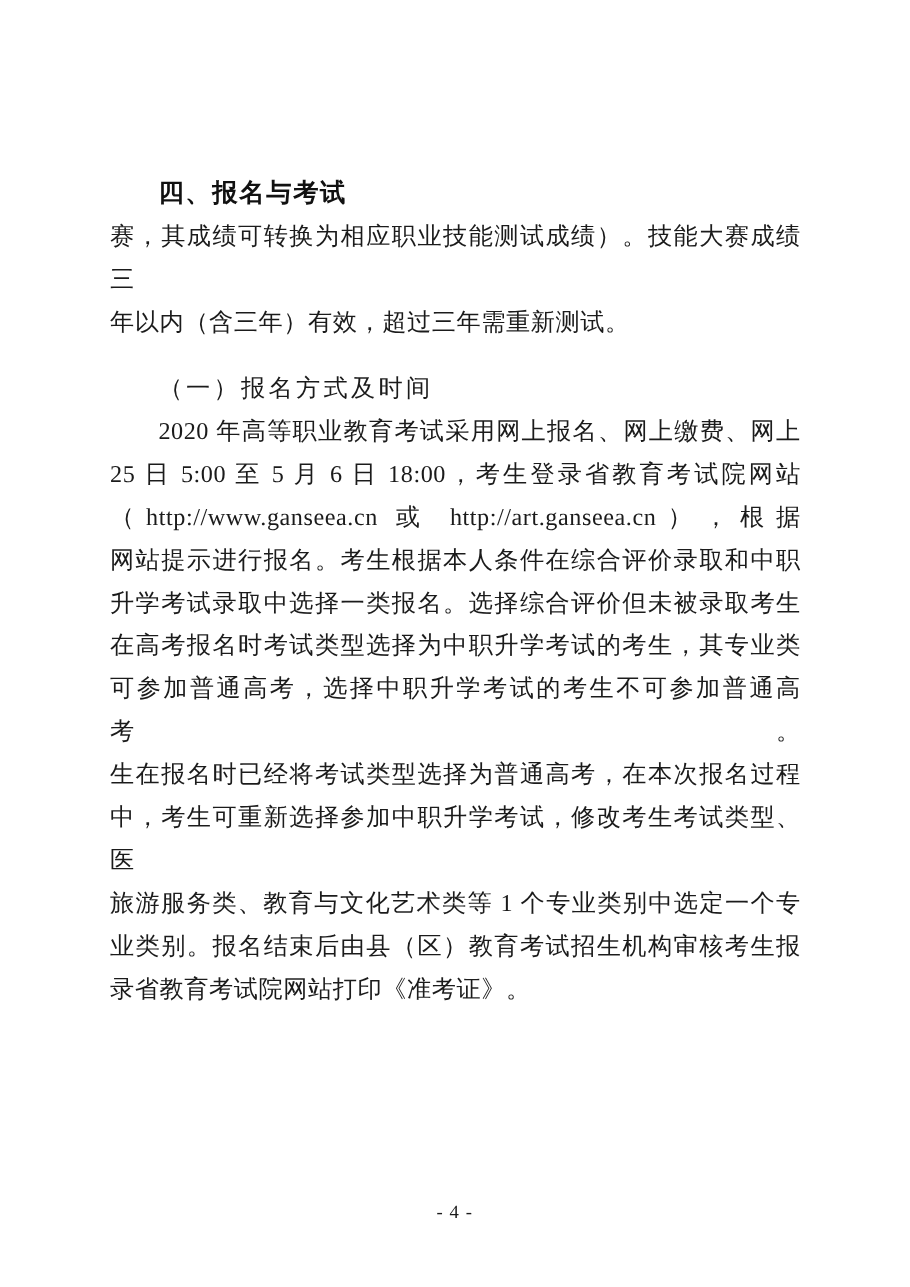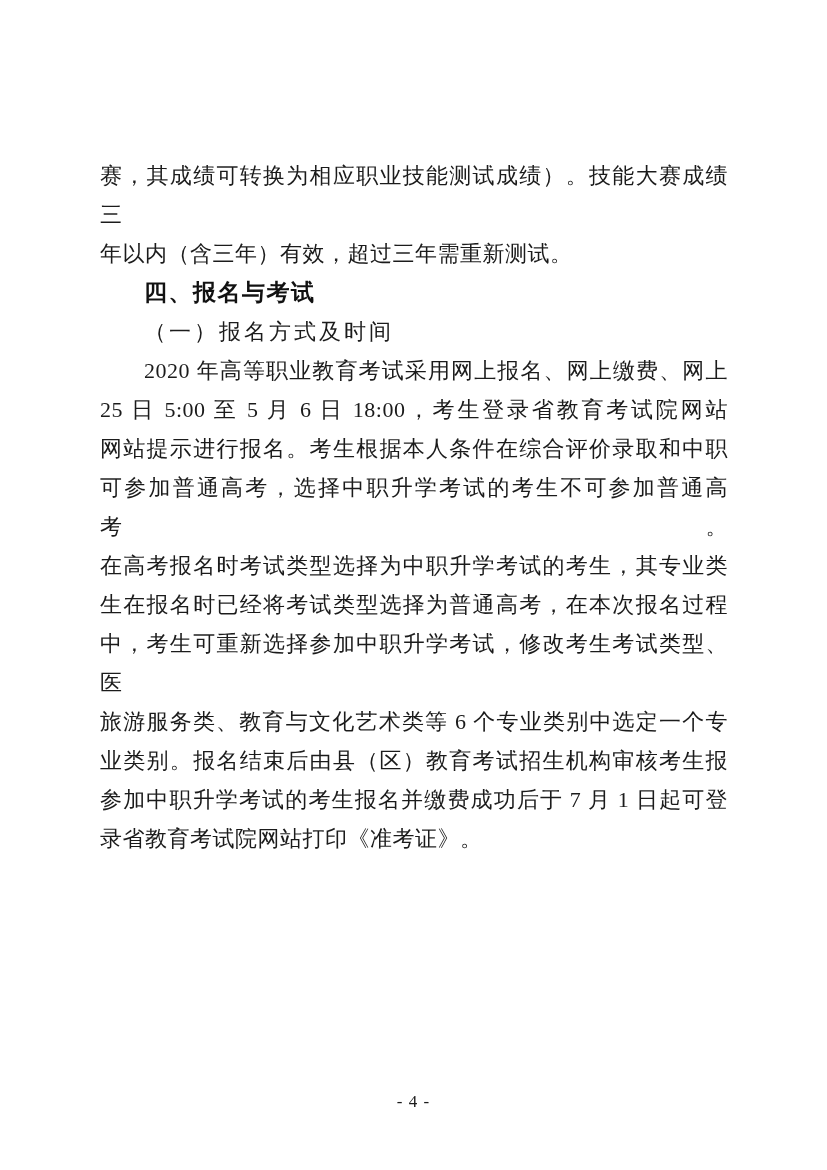--- a/index.html
+++ b/index.html
@@ -33,59 +33,61 @@
   .line.indent { padding-left: 44px; }
   .block.heading1 .line {
     font-family: "Liberation Sans", "DejaVu Sans", sans-serif;
     font-weight: bold;
     font-size: 23px;
     letter-spacing: 1.5px;
     color: #111;
   }
   .block.heading2 .line {
     letter-spacing: 3px;
+    margin-top: 21px;
   }
   .doc-footer {
     position: absolute;
     left: 0;
     top: 1092px;
     width: 100%;
     text-align: center;
     font-size: 17px;
     letter-spacing: 1px;
     color: #1b1b1b;
   }
 </style>
 </head>
 <body>
 
 <div class="page">
   <main class="doc-content">
+      <div class="block heading1">
+        <div class="line indent">四、报名与考试</div>
+      </div>
       <div class="block body">
         <div class="line fill">赛，其成绩可转换为相应职业技能测试成绩）。技能大赛成绩三</div>
         <div class="line">年以内（含三年）有效，超过三年需重新测试。</div>
-      </div>
-      <div class="block heading1">
-        <div class="line indent">四、报名与考试</div>
       </div>
       <div class="block heading2">
         <div class="line indent">（一）报名方式及时间</div>
       </div>
       <div class="block body">
         <div class="line fill indent">2020 年高等职业教育考试采用网上报名、网上缴费、网上</div>
         <div class="line fill">25 日 5:00 至 5 月 6 日 18:00，考生登录省教育考试院网站</div>
+        <div class="line fill">（http://www.ganseea.cn 或 http://art.ganseea.cn），根据</div>
         <div class="line fill">网站提示进行报名。考生根据本人条件在综合评价录取和中职</div>
+        <div class="line fill">升学考试录取中选择一类报名。选择综合评价但未被录取考生</div>
+        <div class="line fill">在高考报名时考试类型选择为中职升学考试的考生，其专业类</div>
         <div class="line fill">可参加普通高考，选择中职升学考试的考生不可参加普通高考。</div>
-        <div class="line fill">在高考报名时考试类型选择为中职升学考试的考生，其专业类</div>
       </div>
       <div class="block body">
         <div class="line fill">生在报名时已经将考试类型选择为普通高考，在本次报名过程</div>
         <div class="line fill">中，考生可重新选择参加中职升学考试，修改考生考试类型、医</div>
-        <div class="line fill">旅游服务类、教育与文化艺术类等 6 个专业类别中选定一个专</div>
+        <div class="line fill">旅游服务类、教育与文化艺术类等 1 个专业类别中选定一个专</div>
         <div class="line fill">业类别。报名结束后由县（区）教育考试招生机构审核考生报</div>
-        <div class="line fill">参加中职升学考试的考生报名并缴费成功后于 7 月 1 日起可登</div>
         <div class="line">录省教育考试院网站打印《准考证》。</div>
       </div>
     </main>
   <footer class="doc-footer">
     <span>- 4 -</span>
   </footer>
 </div>
 
 </body></html>

